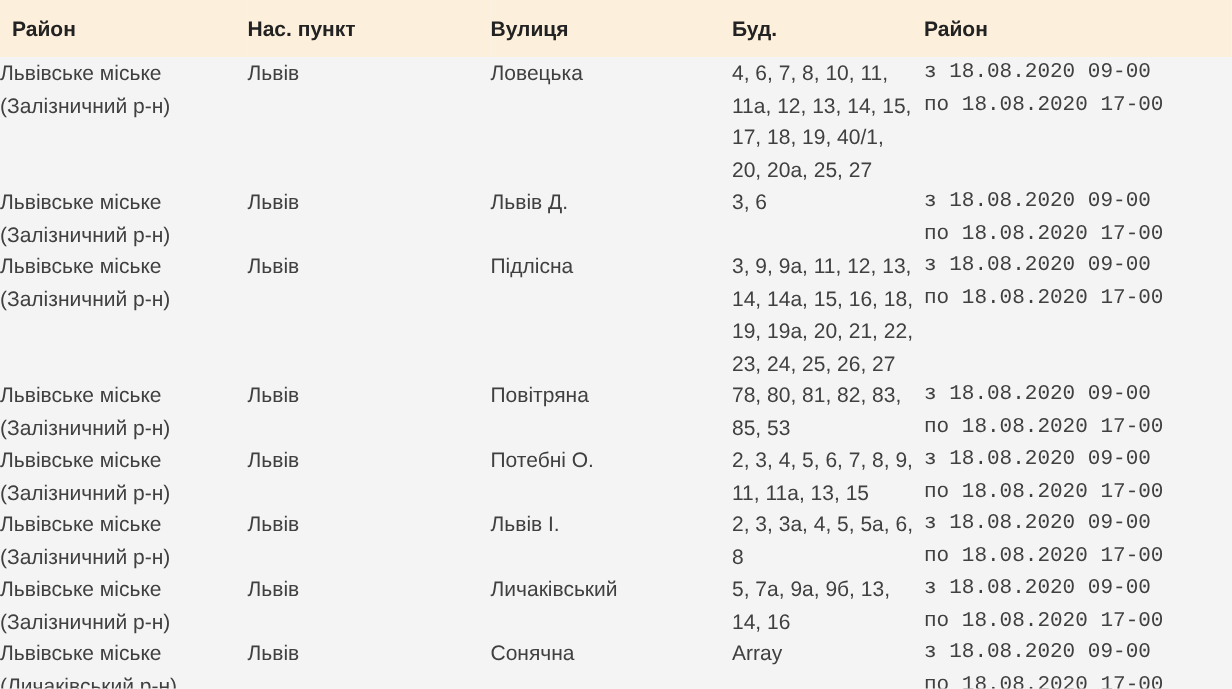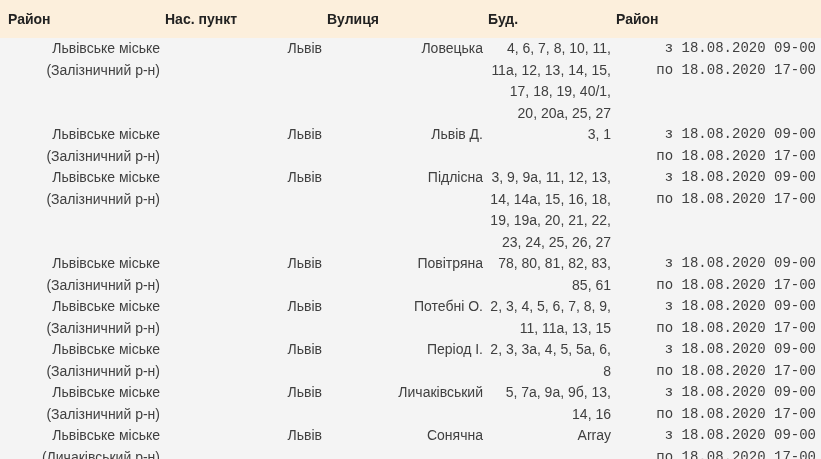--- a/index.html
+++ b/index.html
@@ -27,21 +27,21 @@
   th{
     text-align:left;vertical-align:middle;
     font-weight:bold;color:var(--header-text);
     padding:0;font-size:14px;
   }
   th.first{padding-left:8px;}
   td{
     vertical-align:top;padding:0 5px 0 0;
     line-height:21.5px;
   }
-  tbody tr{background:var(--row-bg);text-align:right;}
+  tbody tr{background:var(--row-bg);}
   .period-line{line-height:21.5px;font-family:Liberation Mono, monospace;}
 </style>
 </head>
 <body>
 
 <div>
 <table>
   <colgroup>
     <col class="c1">
         <col class="c2">
@@ -66,60 +66,60 @@
       <td>4, 6, 7, 8, 10, 11, 11а, 12, 13, 14, 15, 17, 18, 19, 40/1, 20, 20а, 25, 27</td>
       <td>
         <div class="period-line">з 18.08.2020 09-00</div>
         <div class="period-line">по 18.08.2020 17-00</div>
       </td>
     </tr>
     <tr>
       <td>Львівське міське (Залізничний р-н)</td>
       <td>Львів</td>
       <td>Львів Д.</td>
-      <td>3, 1</td>
+      <td>3, 6</td>
       <td>
         <div class="period-line">з 18.08.2020 09-00</div>
         <div class="period-line">по 18.08.2020 17-00</div>
       </td>
     </tr>
     <tr>
       <td>Львівське міське (Залізничний р-н)</td>
       <td>Львів</td>
       <td>Підлісна</td>
       <td>3, 9, 9а, 11, 12, 13, 14, 14а, 15, 16, 18, 19, 19а, 20, 21, 22, 23, 24, 25, 26, 27</td>
       <td>
         <div class="period-line">з 18.08.2020 09-00</div>
         <div class="period-line">по 18.08.2020 17-00</div>
       </td>
     </tr>
     <tr>
       <td>Львівське міське (Залізничний р-н)</td>
       <td>Львів</td>
       <td>Повітряна</td>
-      <td>78, 80, 81, 82, 83, 85, 61</td>
+      <td>78, 80, 81, 82, 83, 85, 53</td>
       <td>
         <div class="period-line">з 18.08.2020 09-00</div>
         <div class="period-line">по 18.08.2020 17-00</div>
       </td>
     </tr>
     <tr>
       <td>Львівське міське (Залізничний р-н)</td>
       <td>Львів</td>
       <td>Потебні О.</td>
       <td>2, 3, 4, 5, 6, 7, 8, 9, 11, 11а, 13, 15</td>
       <td>
         <div class="period-line">з 18.08.2020 09-00</div>
         <div class="period-line">по 18.08.2020 17-00</div>
       </td>
     </tr>
     <tr>
       <td>Львівське міське (Залізничний р-н)</td>
       <td>Львів</td>
-      <td>Період І.</td>
+      <td>Львів І.</td>
       <td>2, 3, 3а, 4, 5, 5а, 6, 8</td>
       <td>
         <div class="period-line">з 18.08.2020 09-00</div>
         <div class="period-line">по 18.08.2020 17-00</div>
       </td>
     </tr>
     <tr>
       <td>Львівське міське (Залізничний р-н)</td>
       <td>Львів</td>
       <td>Личаківський</td>

